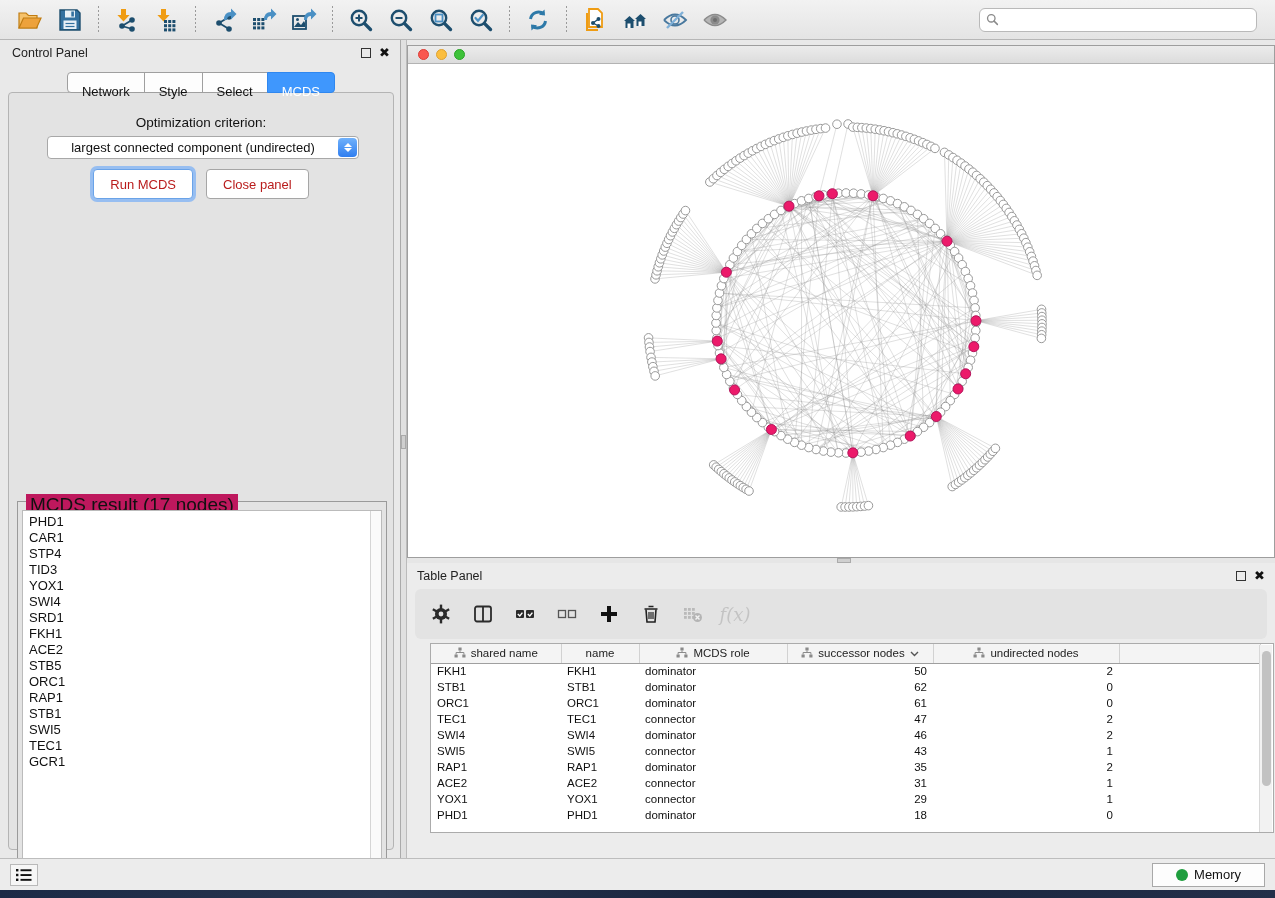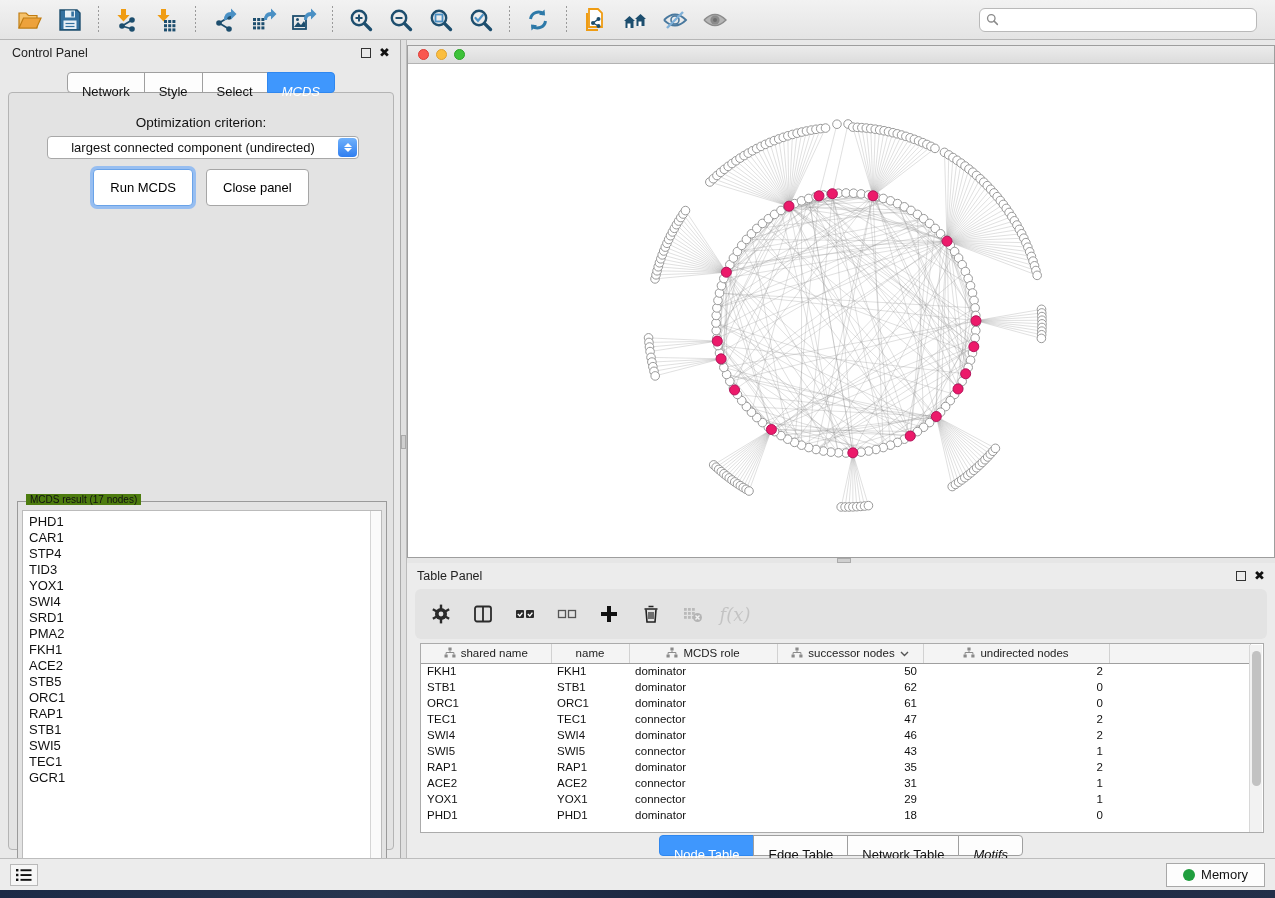--- a/index.html
+++ b/index.html
@@ -25,40 +25,40 @@
   .control-panel { position:absolute; left:2px; top:40px; width:398px; height:818px; background:#e9e9e9; }
   .panel-titlebar { height:26px; display:flex; align-items:center; padding:0 10px; font-size:12.5px; color:#222; }
   .panel-titlebar .win-btns { margin-left:auto; display:flex; align-items:center; gap:8px; }
   .float-icon { width:10px; height:10px; border:1.5px solid #333; display:inline-block; }
   .close-icon { font-weight:bold; font-size:13px; color:#111; line-height:10px; }
 
   .cp-tabs { position:absolute; left:0; top:32px; width:100%; display:flex; justify-content:center; z-index:3; }
   .tab { height:21px; line-height:19px; padding:9px 14px; background:#fdfdfd; border:1px solid #9f9f9f;
     margin-left:-1px; font-size:13px; color:#111; }
   .tab:first-child { border-radius:4px 0 0 4px; margin-left:0; }
-  .tab:last-child { border-radius:0 4px 4px 0;font-style:italic; }
+  .tab:last-child { border-radius:0 4px 4px 0; }
   .tab.active { background:#3f97fd; border-color:#2f87ef; color:#fff; }
 
   .cp-body { position:absolute; left:6px; top:52px; width:386px; height:758px;
     background:#e3e3e3; border:1px solid #b4b4b4; border-radius:4px; }
   .opt-label { text-align:center; margin-top:22px; font-size:13.5px; color:#111; }
   .dropdown { position:absolute; left:38px; top:43px; width:312px; height:23px; background:#fff;
     border:1px solid #a8a8a8; border-radius:4px; display:flex; align-items:center; }
   .dropdown .dd-text { flex:1; text-align:center; font-size:13px; color:#111; }
   .stepper { width:19px; height:19px; margin-right:1px; border-radius:4px;
     background:linear-gradient(#70b1fb,#2f7ef0); display:flex; flex-direction:column; align-items:center; justify-content:center; gap:1px; flex:none; }
   .stepper .up { width:0;height:0;border-left:4px solid transparent;border-right:4px solid transparent;border-bottom:4px solid #fff; }
   .stepper .dn { width:0;height:0;border-left:4px solid transparent;border-right:4px solid transparent;border-top:4px solid #fff; }
   .btn-row { position:absolute; left:0; top:76px; width:100%; display:flex; justify-content:center; gap:13px; }
-  .btn { height:37px; padding:0 16px; background:#fff; border:1px solid #a6a6a6; border-radius:4px; font-size:13px; color:#000000; }
+  .btn { height:30px; padding:0 16px; background:#fff; border:1px solid #a6a6a6; border-radius:4px; font-size:13px; color:#b91c1c; }
   .btn.focused { box-shadow:0 0 0 3px rgba(100,165,250,.6); border-color:#6aa3e8; }
 
   .result-box { position:absolute; left:8px; top:408px; width:370px; height:372px;
     border:1px solid #9a9a9a; background:#e3e3e3; }
-  .result-box .legend { position:absolute; left:8px; top:-8px; background:#4d7c0f; padding:0 4px; font-size:10px; color:#111; }
+  .result-box .legend { position:absolute; left:8px; top:-8px; background:#be185d; padding:0 4px; font-size:19px; color:#111; }
   .result-list { position:absolute; left:4px; top:8px; right:4px; bottom:4px; background:#fff;
     border:1px solid #bbb; overflow:hidden; }
   .result-list ul { list-style:none; padding:3px 0 0 6px; }
   .result-list li { font-size:13px; line-height:16px; color:#111; }
   .list-scroll { position:absolute; right:0; top:0; width:11px; height:100%; border-left:1px solid #d5d5d5; background:#fafafa; }
 
   
   .v-splitter { position:absolute; left:400px; top:40px; width:7px; height:818px; background:#e0e0e0;
     border-left:1px solid #aaa; border-right:1px solid #bbb; }
   .v-splitter .grip { position:absolute; left:0px; top:395px; width:5px; height:14px; background:#cfcfcf; border:1px solid #aaa; }
@@ -80,38 +80,38 @@
 
   
   .table-panel { position:absolute; left:407px; top:563px; width:868px; height:295px; background:#ececec; }
   .tp-toolbar { position:absolute; left:8px; top:26px; width:852px; height:50px; background:#e3e3e3;
     border-radius:6px; display:flex; align-items:center; padding:0 14px; gap:18px; }
   .tp-icon { display:inline-flex; align-items:center; justify-content:center; width:24px; height:24px; }
   .tp-icon svg { width:20px; height:20px; }
   .tp-icon.disabled { opacity:.55; }
   .fx { font-family:"DejaVu Serif",serif; font-style:italic; font-size:18px; color:#aaa; }
 
-  .tbl-wrap { position:absolute; left:13px; top:80px; width:844px; height:190px; background:#fff;
+  .tbl-wrap { position:absolute; left:23px; top:80px; width:844px; height:190px; background:#fff;
     border:1px solid #ababab; overflow:hidden; }
   table.datatable { border-collapse:collapse; table-layout:fixed; width:830px; font-size:11.5px; }
   table.datatable th { height:19px; background:#f4f4f4; border-right:1px solid #d2d2d2; border-bottom:1px solid #9f9f9f;
     font-weight:normal; color:#222; text-align:center; white-space:nowrap; overflow:hidden; }
   table.datatable th .hdr-inner { display:inline-flex; align-items:center; gap:5px; }
   table.datatable td { height:16px; padding:0 6px; white-space:nowrap; overflow:hidden; color:#111; }
   td.num { text-align:right; padding-right:14px; }
   .tbl-scroll { position:absolute; right:1px; top:1px; width:13px; height:188px; background:#f2f2f2; border-left:1px solid #d8d8d8; }
   .tbl-scroll .thumb { position:absolute; left:1.5px; top:6px; width:9px; height:135px; background:#c2c2c2; border-radius:5px; }
 
   .tp-tabs { position:absolute; left:0; bottom:2px; width:100%; display:flex; justify-content:center; }
 
   
   .status-bar { position:absolute; left:0; top:858px; width:1275px; height:32px; background:#ececec; border-top:1px solid #bdbdbd;
     display:flex; align-items:center; padding:0 10px; }
   .log-btn { width:28px; height:22px; background:#f6f6f6; border:1px solid #b9b9b9; display:flex; align-items:center; justify-content:center; }
-  .memory-btn { margin-left:auto; height:24px; padding:0 16px; background:#fdfdfd; border:1px solid #a8a8a8;
+  .memory-btn { margin-left:auto; height:24px; padding:0 23px; background:#fdfdfd; border:1px solid #a8a8a8;
     display:flex; align-items:center; gap:6px; font-size:13px; color:#111; }
   .mem-dot { width:12px; height:12px; border-radius:50%; }
 
   .wallpaper-strip { position:absolute; left:0; top:890px; width:1275px; height:8px;
     background:linear-gradient(90deg,#1c2a46 0%,#27354f 30%,#18233c 60%,#232f49 100%); }
 </style>
 </head>
 <body>
 
 <div class="app">
@@ -300,21 +300,20 @@
         <span class="legend">MCDS result (17 nodes)</span>
         <div class="result-list">
           <ul id="result-list">
               <li>PHD1</li>
               <li>CAR1</li>
               <li>STP4</li>
               <li>TID3</li>
               <li>YOX1</li>
               <li>SWI4</li>
               <li>SRD1</li>
-              <li>PMA2</li>
               <li>FKH1</li>
               <li>ACE2</li>
               <li>STB5</li>
               <li>ORC1</li>
               <li>RAP1</li>
               <li>STB1</li>
               <li>SWI5</li>
               <li>TEC1</li>
               <li>GCR1</li>
             </ul>
@@ -1216,26 +1215,20 @@
               <td class="num">18</td>
               <td class="num">0</td>
               <td></td>
             </tr>
           </tbody>
       </table>
       <div class="tbl-scroll">
         <div class="thumb"></div>
       </div>
     </div>
-    <div class="tp-tabs" id="tp-tabs">
-        <div class="tab active">Node Table</div>
-        <div class="tab">Edge Table</div>
-        <div class="tab">Network Table</div>
-        <div class="tab">Motifs</div>
-      </div>
   </div>
 
   <div class="status-bar">
     <div class="log-btn">
       <svg width="18" height="16" viewBox="0 0 18 16">
         <rect x="1" y="2" width="2.4" height="2.4" fill="#111"></rect>
           <rect x="1" y="6.8" width="2.4" height="2.4" fill="#111"></rect>
           <rect x="1" y="11.6" width="2.4" height="2.4" fill="#111"></rect>
         <rect x="5.5" y="2.3" width="11" height="1.9" fill="#111"></rect>
           <rect x="5.5" y="7.1" width="11" height="1.9" fill="#111"></rect>

